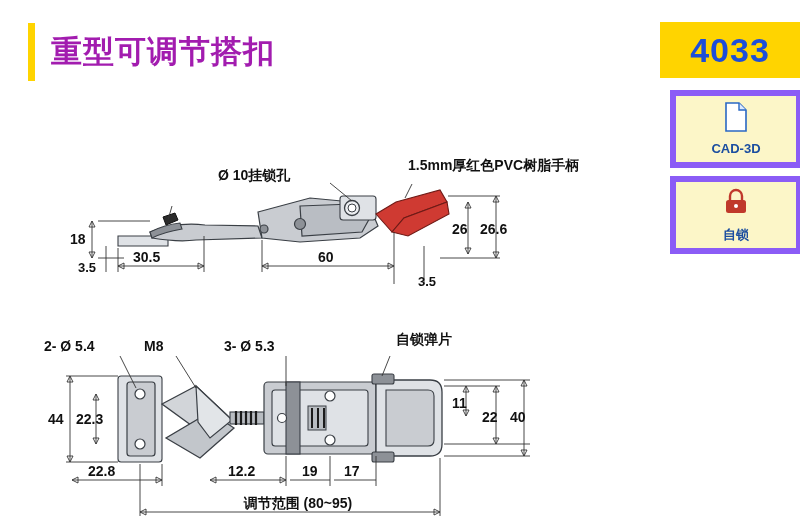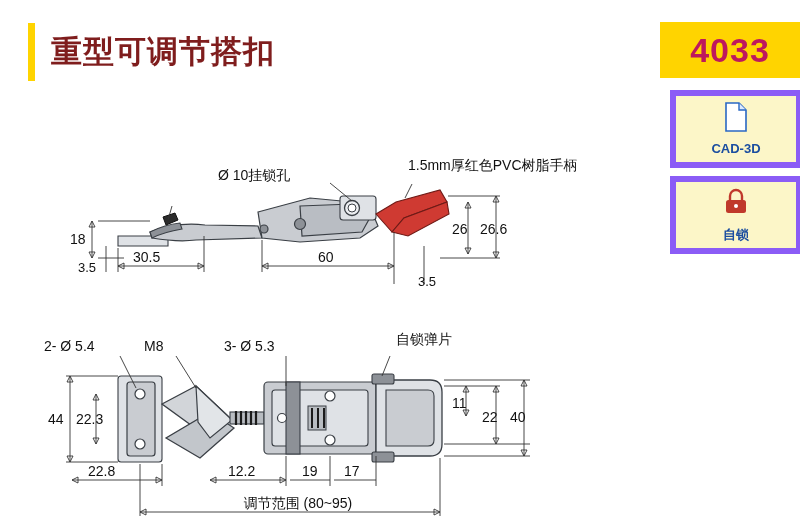--- a/index.html
+++ b/index.html
@@ -30,32 +30,32 @@
   }
   .title-accent {
     width: 7px;
     height: 58px;
     background: #ffd400;
     margin-right: 16px;
   }
   .title-text {
     font-size: 31px;
     font-weight: bold;
-    color: #7f1d1d;
+    color: #a21caf;
     letter-spacing: 1px;
     white-space: nowrap;
   }
   .code-badge {
     position: absolute;
     right: 0px;
     top: 22px;
     width: 140px;
     height: 56px;
     background: #ffd400;
-    color: #be185d;
+    color: #1d4ed8;
     font-size: 34px;
     font-weight: bold;
     display: flex;
     align-items: center;
     justify-content: center;
     letter-spacing: 1px;
   }
   
   .icon-col {
     position: absolute;
@@ -91,20 +91,21 @@
   .cap-green { color: #0f8a2f; }
   .cap-dark  { color: #222; font-weight: bold; font-size: 12px;}
   .cap-red   { color: #c0392b; font-size: 12px; font-family: Liberation Mono, monospace;}
   
   .drawing {
     position: absolute;
     left: 0;
     top: 86px;
     width: 670px;
     height: 445px;
+    font-weight: bold;
   }
   svg { display: block; }
   .lbl {
     font-family: "Liberation Sans", sans-serif;
     font-size: 14px;
     fill: #111;
   }
   .lbl-sm {
     font-family: "Liberation Sans", sans-serif;
     font-size: 13px;

